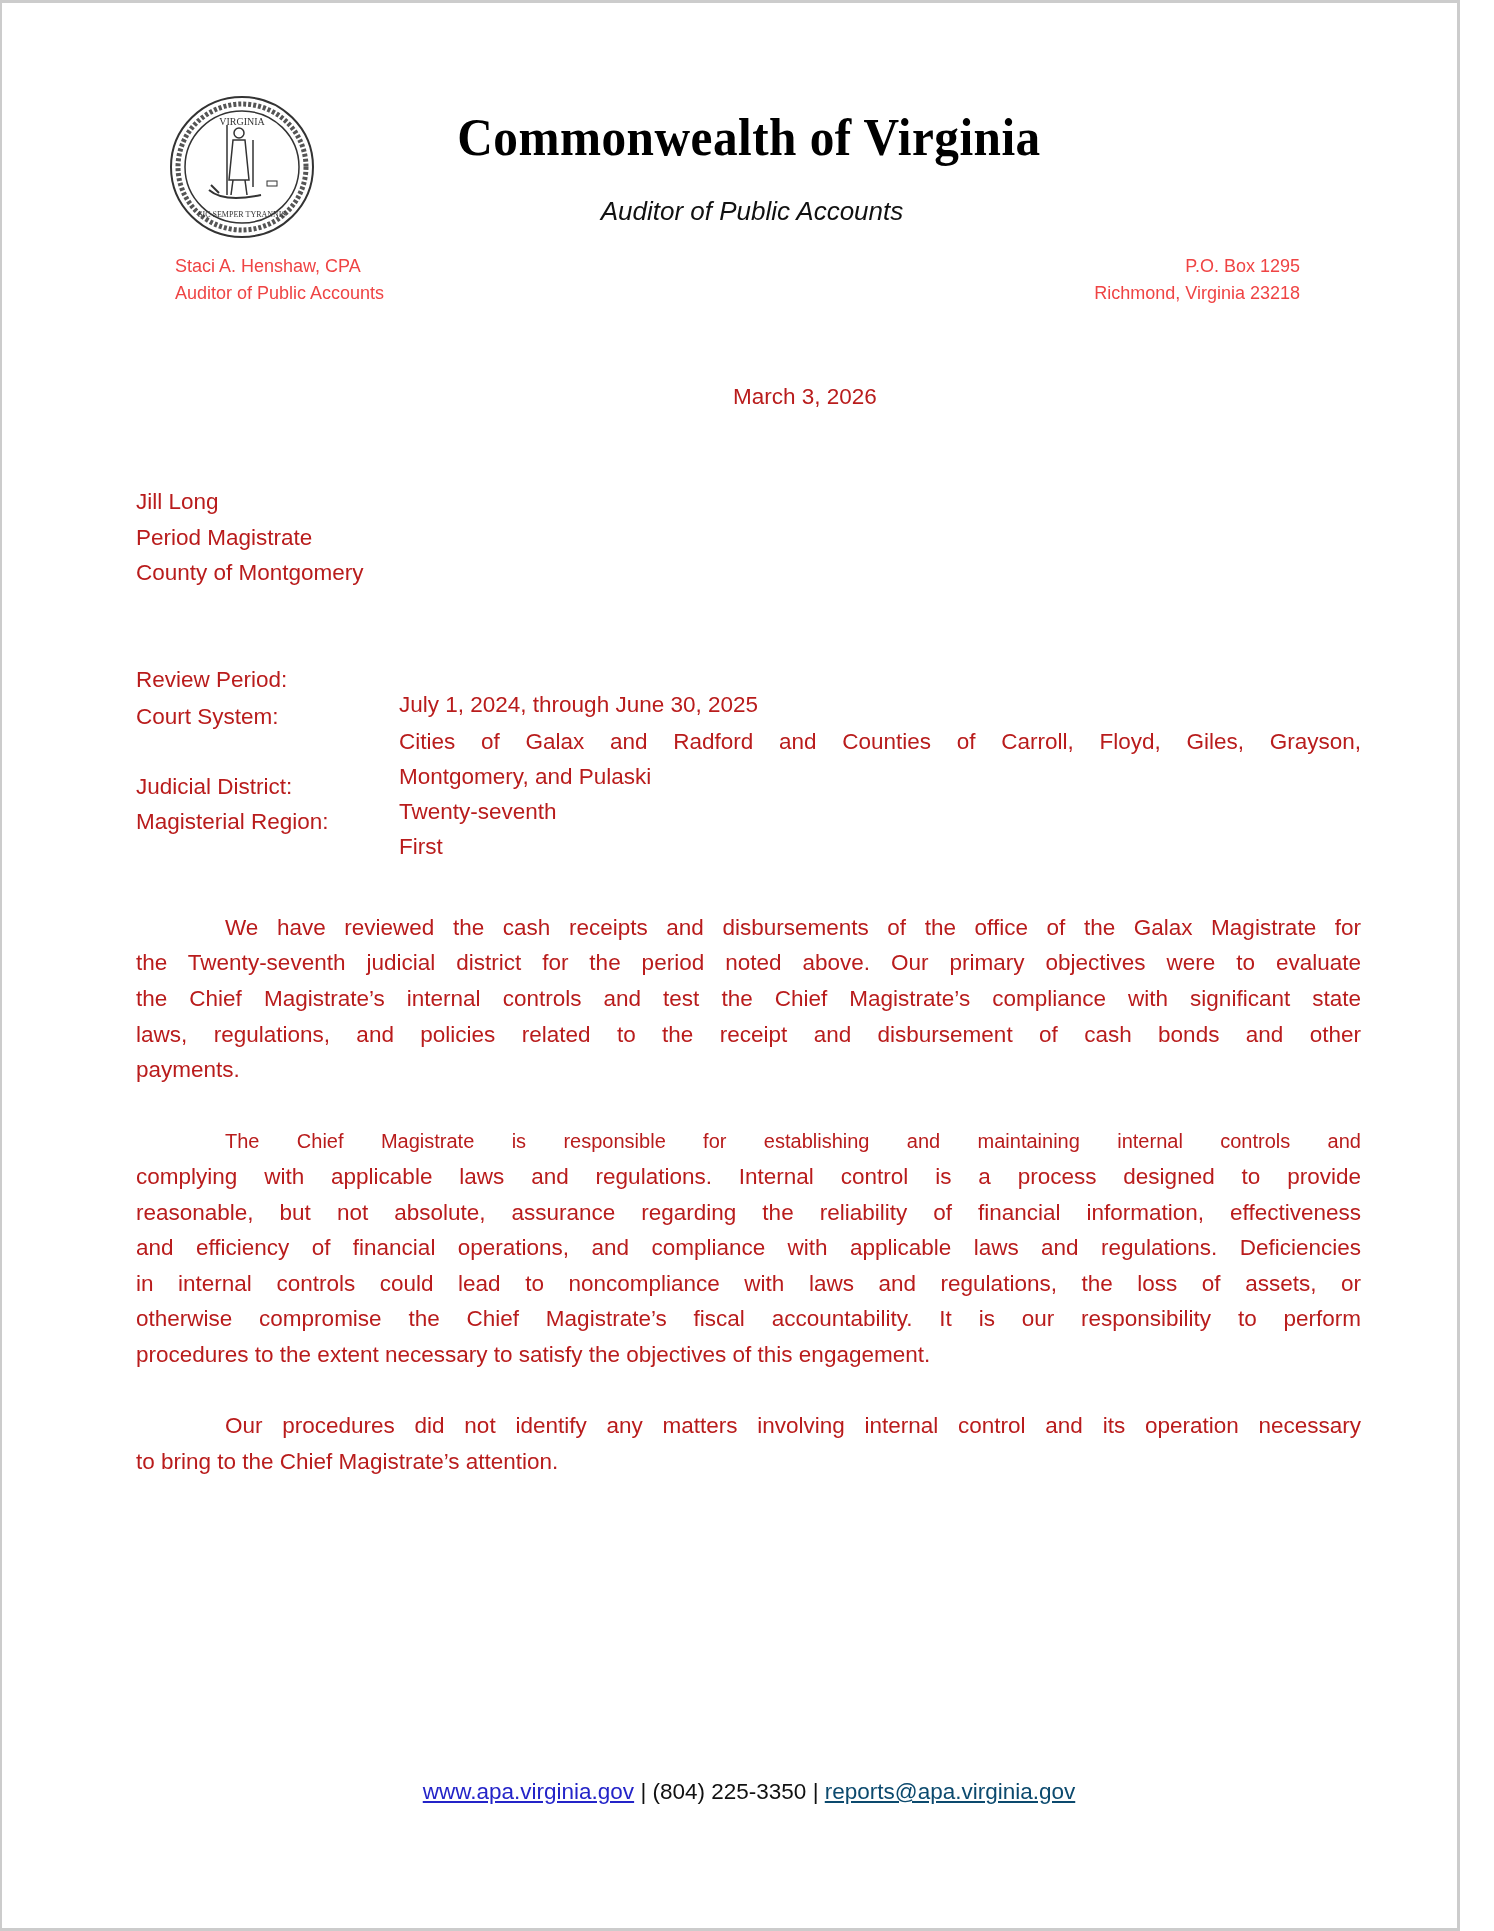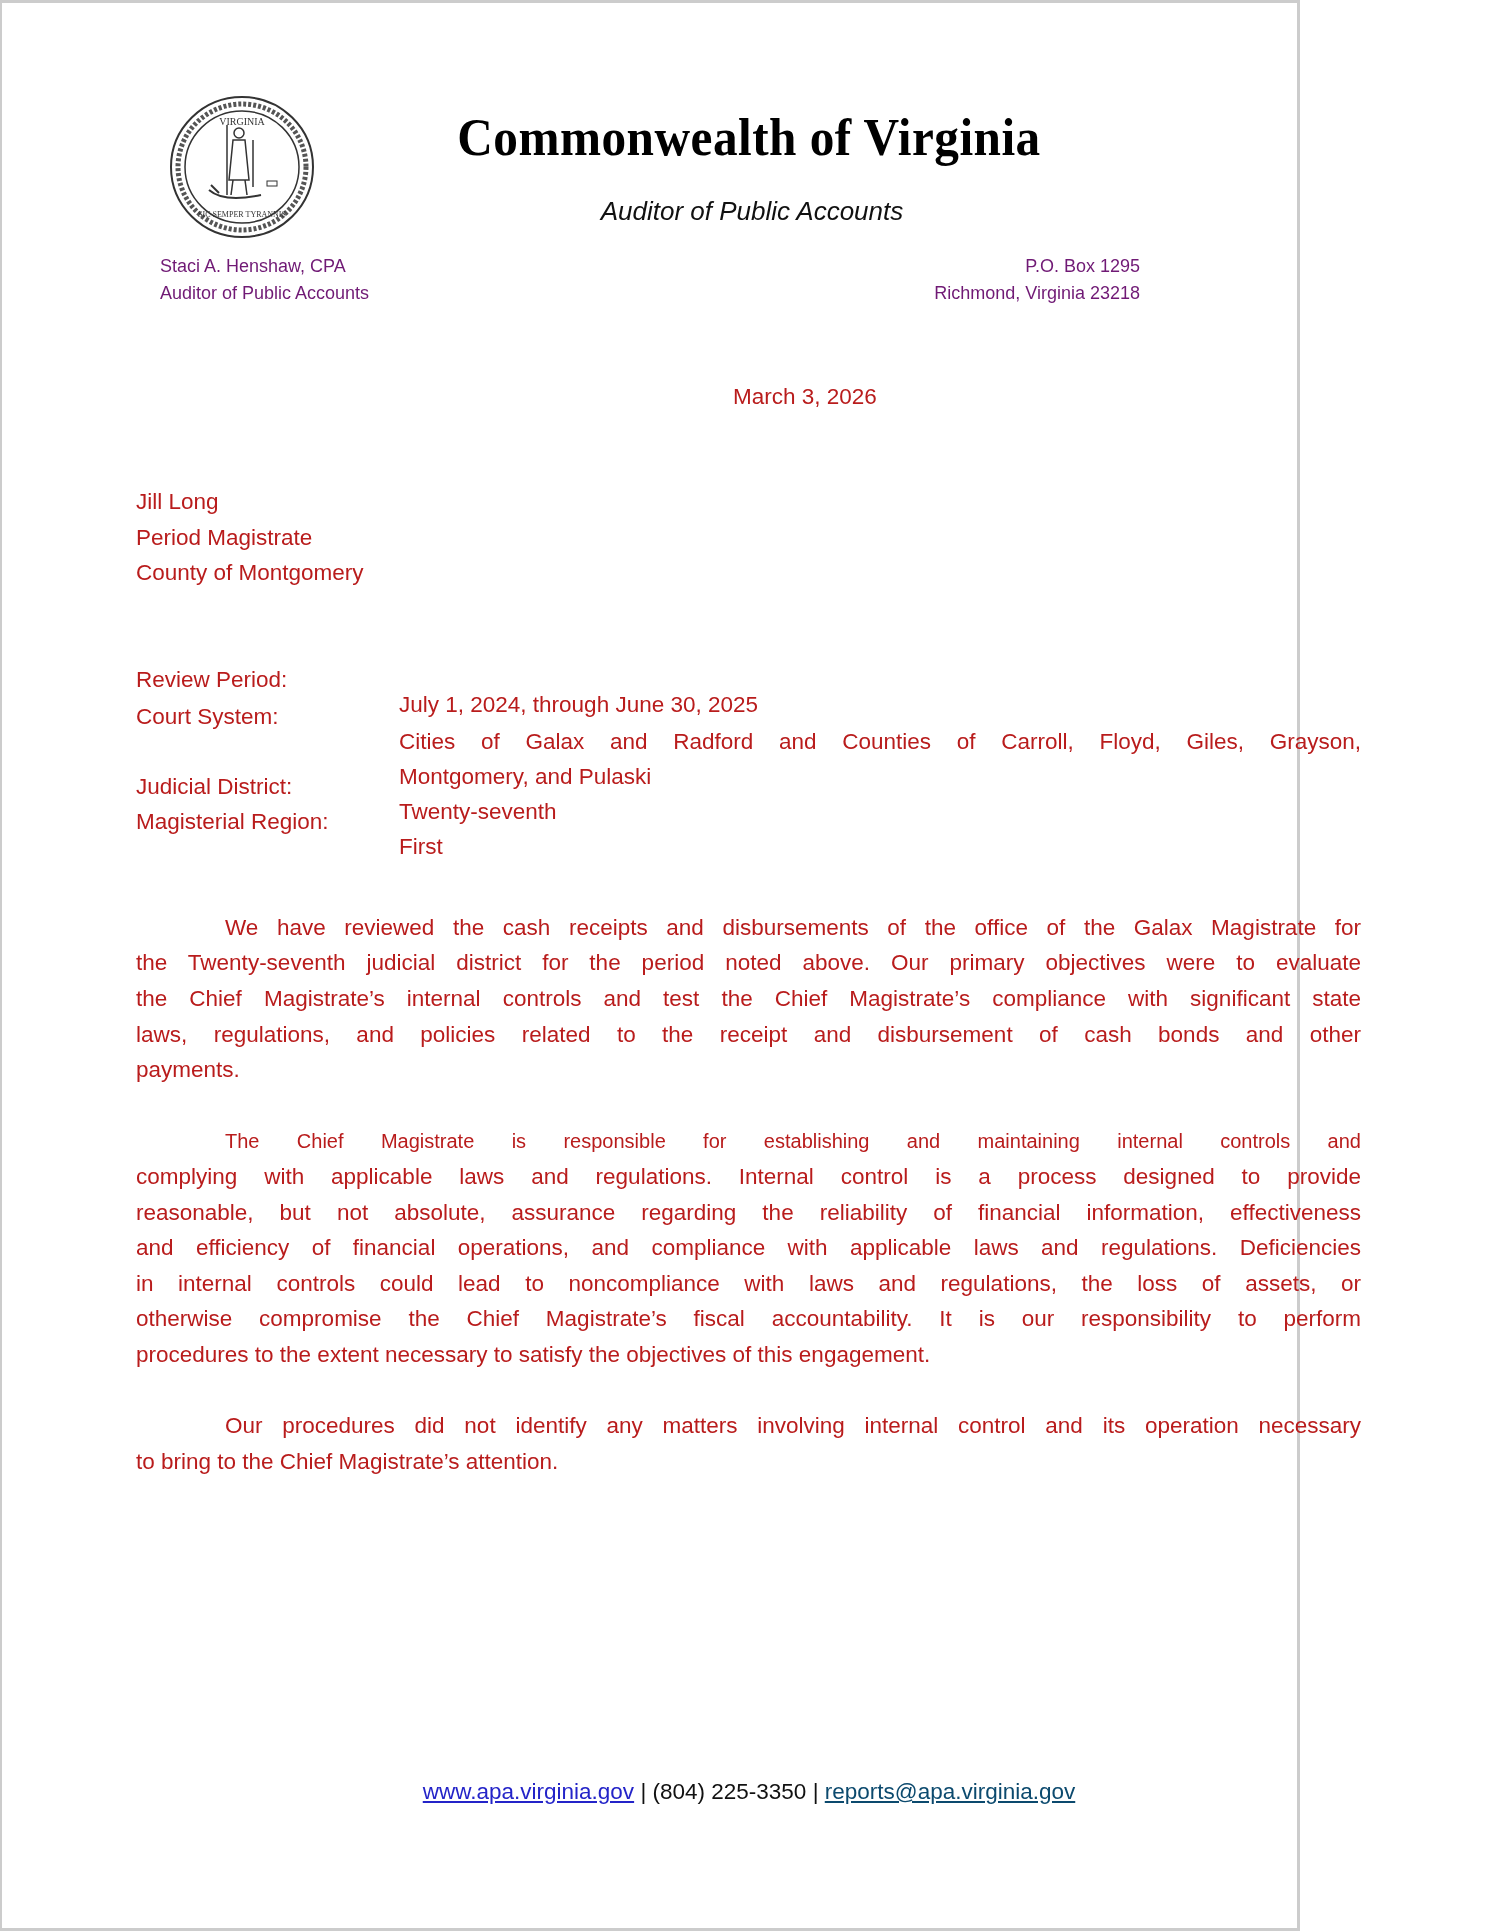--- a/index.html
+++ b/index.html
@@ -3,39 +3,39 @@
 <meta charset="utf-8">
 <style>
   html, body { margin: 0; padding: 0; }
   body {
     width: 1494px; height: 1931px; position: relative; overflow: hidden;
     background: #ffffff;
     font-family: "Liberation Sans", sans-serif;
     color: #111111;
   }
   .page {
-    position: absolute; left: 0; top: 0; width: 1300px; height: 1931px;
+    position: absolute; left: 0; top: 0; width: 1460px; height: 1931px;
     box-sizing: border-box;
     border-top: 3px solid #cccccc; border-left: 2px solid #cccccc;
     border-right: 3px solid #cccccc; border-bottom: 3px solid #cccccc;
     background: #ffffff;
   }
   .abs { position: absolute; white-space: nowrap; }
   .seal { position: absolute; left: 167px; top: 92px; width: 146px; height: 144px; }
   .title {
     position: absolute; left: 372px; width: 750px; top: 104px; text-align: center;
     font-family: "Liberation Serif", serif; font-weight: bold; font-size: 53px;
     letter-spacing: 0.5px; line-height: 60px; color: #000;
     transform: scaleX(0.93);
   }
   .subtitle {
     position: absolute; left: 500px; width: 500px; top: 192px; text-align: center;
     font-style: italic; font-size: 26px; line-height: 32px; color: #111;
   }
-  .addr { font-size: 18px; line-height: 27px; color: #701a75; }
+  .addr { font-size: 18px; line-height: 27px; color: #ef4444; margin-left: 15px; }
   .addr-left { left: 158px; top: 250px; }
   .addr-right { right: 157px; top: 250px; text-align: right; }
   .body-text { font-size: 22.5px; color: #b91c1c; }
   .line { position: absolute; height: 30px; line-height: 30px; white-space: nowrap; }
   .just { text-align: justify; text-align-last: justify; }
   .date { left: 731px; top: 379px; width: 170px; }
   .kv-label { position: absolute; left: 134px; }
   .kv-value { position: absolute; left: 397px; margin-top: 25px; }
   .footer { position: absolute; left: 0; width: 1494px; top: 1774px; text-align: center; font-size: 22.5px; line-height: 30px; }
   .footer a { color: #2424c8; text-decoration: underline; }

